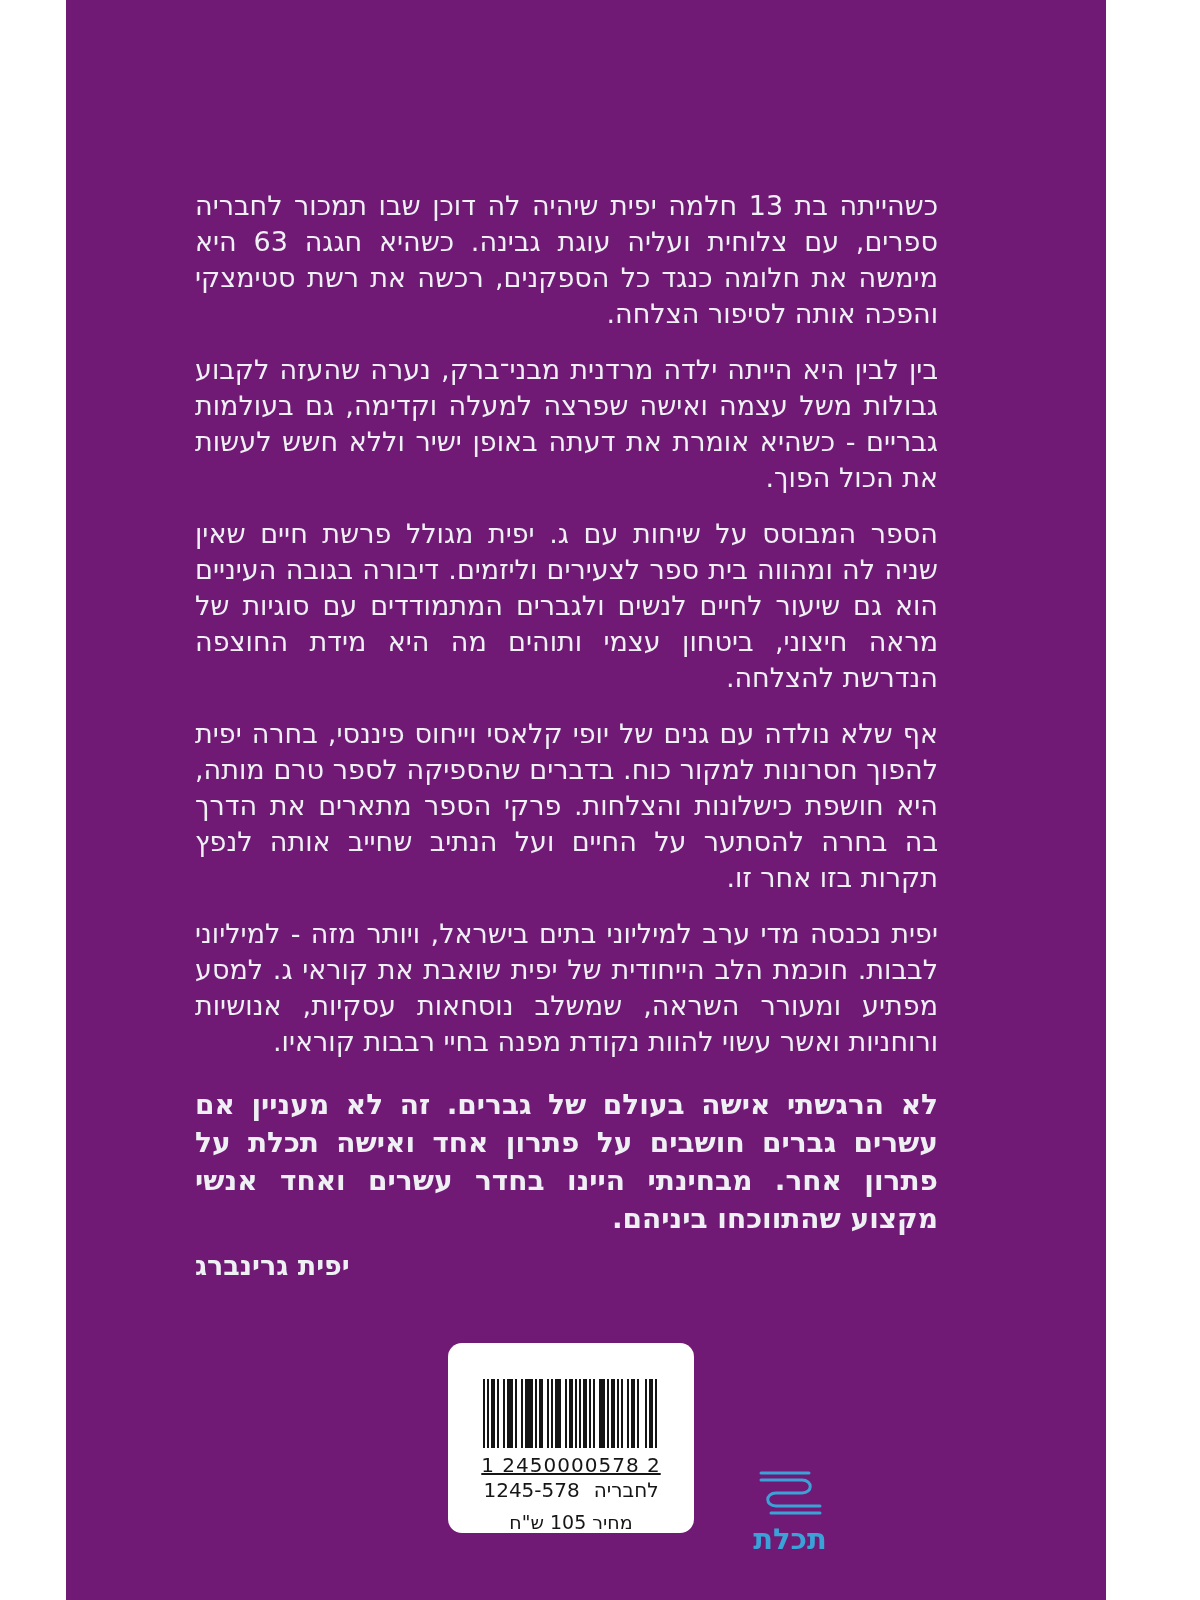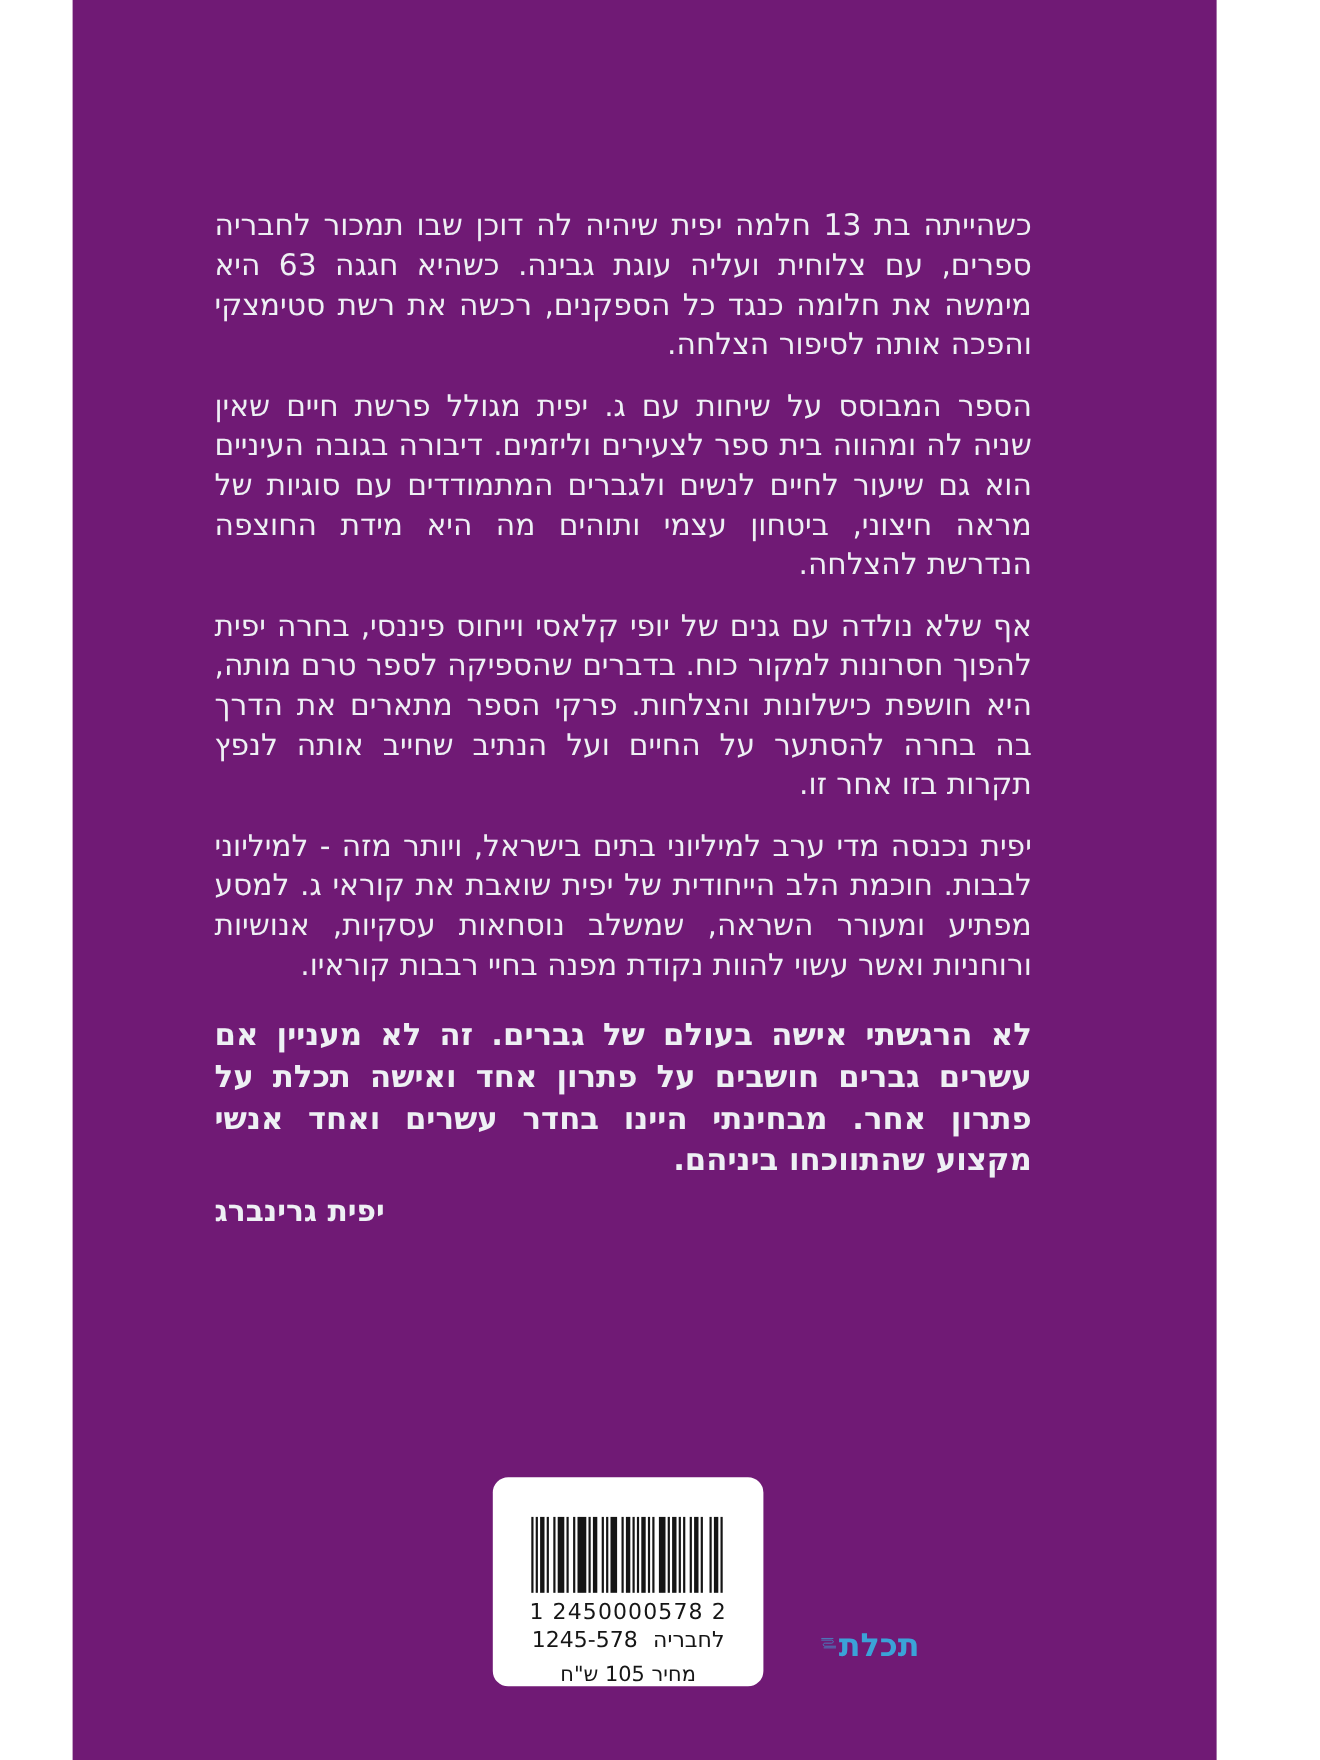--- a/index.html
+++ b/index.html
@@ -60,57 +60,59 @@
     height:72px;
     align-items:stretch;
   }
   .bars .bar{background:#151515;}
   .bars .space{background:transparent;}
   .digits{
     margin-top:5px;
     font-size:20px;
     letter-spacing:1px;
     white-space:pre;
+    text-decoration:underline;
   }
   .danacode{
     direction:rtl;
     margin-top:1px;
     font-size:20px;
   }
   .danacode .lbl{margin-left:14px;}
   .price{
     direction:rtl;
     margin-top:9px;
     font-size:19px;
   }
   
   .publisher{
     position:absolute;
     left:678px;top:1468px;
     width:92px;
-    display:flex;flex-direction:row;
+    display:flex;flex-direction:column;
     align-items:center;
     color:#3ba2d8;
   }
   .publisher svg{display:block;}
   .pub-name{
     margin-top:2px;
     font-size:29px;
     font-weight:700;
     direction:rtl;
   }
 </style>
 </head>
 <body>
 
 <div class="page">
   <div class="cover">
 
     <div class="blurb">
       <p class="para">כשהייתה בת 13 חלמה יפית שיהיה לה דוכן שבו תמכור לחבריה ספרים, עם צלוחית ועליה עוגת גבינה. כשהיא חגגה 63 היא מימשה את חלומה כנגד כל הספקנים, רכשה את רשת סטימצקי והפכה אותה לסיפור הצלחה.</p>
+      <p class="para">בין לבין היא הייתה ילדה מרדנית מבני־ברק, נערה שהעזה לקבוע גבולות משל עצמה ואישה שפרצה למעלה וקדימה, גם בעולמות גבריים - כשהיא אומרת את דעתה באופן ישיר וללא חשש לעשות את הכול הפוך.</p>
       <p class="para"><span>הספר המבוסס על שיחות עם ג. </span><span class="bold">יפית</span><span> מגולל פרשת חיים שאין שניה לה ומהווה בית ספר לצעירים וליזמים. דיבורה בגובה העיניים הוא גם שיעור לחיים לנשים ולגברים המתמודדים עם סוגיות של מראה חיצוני, ביטחון עצמי ותוהים מה היא מידת החוצפה הנדרשת להצלחה.</span></p>
       <p class="para">אף שלא נולדה עם גנים של יופי קלאסי וייחוס פיננסי, בחרה יפית להפוך חסרונות למקור כוח. בדברים שהספיקה לספר טרם מותה, היא חושפת כישלונות והצלחות. פרקי הספר מתארים את הדרך בה בחרה להסתער על החיים ועל הנתיב שחייב אותה לנפץ תקרות בזו אחר זו.</p>
       <p class="para">יפית נכנסה מדי ערב למיליוני בתים בישראל, ויותר מזה - למיליוני לבבות. חוכמת הלב הייחודית של יפית שואבת את קוראי ג. למסע מפתיע ומעורר השראה, שמשלב נוסחאות עסקיות, אנושיות ורוחניות ואשר עשוי להוות נקודת מפנה בחיי רבבות קוראיו.</p>
       <p class="quote">לא הרגשתי אישה בעולם של גברים. זה לא מעניין אם עשרים גברים חושבים על פתרון אחד ואישה תכלת על פתרון אחר. מבחינתי היינו בחדר עשרים ואחד אנשי מקצוע שהתווכחו ביניהם.</p>
       <p class="attribution">יפית גרינברג</p>
     </div>
 
     <div class="barcode-box">
       <div class="bars">
           <div class="bar" style="width: 2px;"></div>

